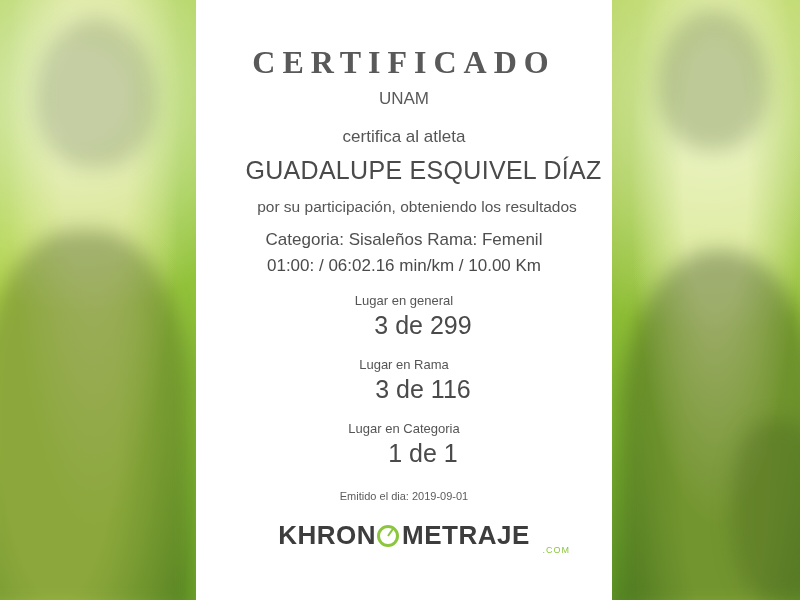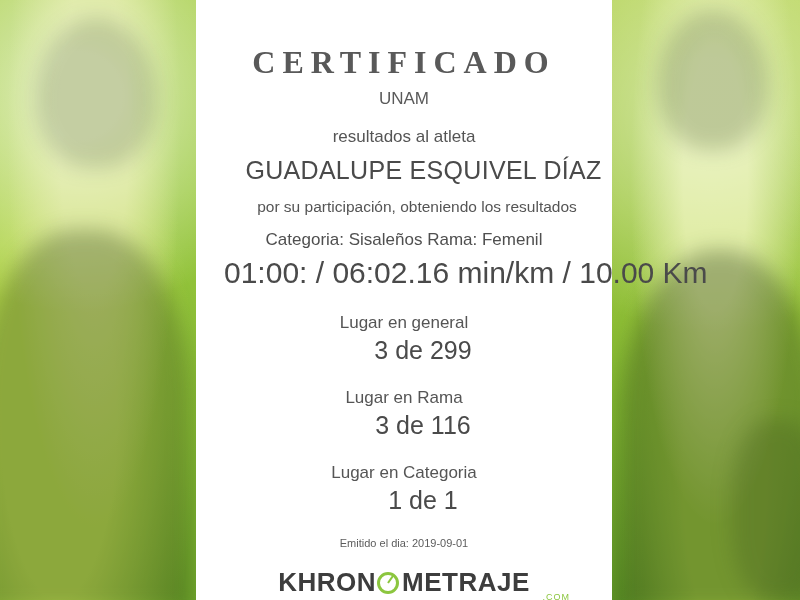--- a/index.html
+++ b/index.html
@@ -108,28 +108,27 @@
     font-size: 17px;
     color: #4f4f4f;
   }
   .metrics-label {
     margin-top: 15px;
     font-size: 16px;
     color: #555555;
   }
   .metrics-value {
     margin-top: 6px;
-    font-size: 30px;
+    font-size: 17px;
     color: #4a4a4a;
     white-space: nowrap;
-    margin-left: 28px;
   }
   .place-label {
-    margin-top: 23px;
-    font-size: 17px;
+    margin-top: 17px;
+    font-size: 13px;
     color: #555555;
   }
   .place-value {
     margin-top: 3px;
     font-size: 25px;
     color: #4a4a4a;
     margin-left: 38px;
   }
   .issued {
     margin-top: 22px;
@@ -203,21 +202,21 @@
     <div class="figure fig-r-body"></div>
     <div class="figure fig-r-arm"></div>
   </div>
 
   <div class="card">
 
     <h1 class="title">CERTIFICADO</h1>
 
     <div class="org">UNAM</div>
 
-    <div class="line-certifies">resultados al atleta</div>
+    <div class="line-certifies">certifica al atleta</div>
 
     <div class="athlete">GUADALUPE ESQUIVEL DÍAZ</div>
 
     <div class="participation">por su participación, obteniendo los resultados</div>
 
     <div class="category-line">Categoria: Sisaleños Rama: Femenil</div>
 
     <div class="metrics-value">01:00: / 06:02.16 min/km / 10.00 Km</div>
 
     <div class="place-label">Lugar en general</div>

